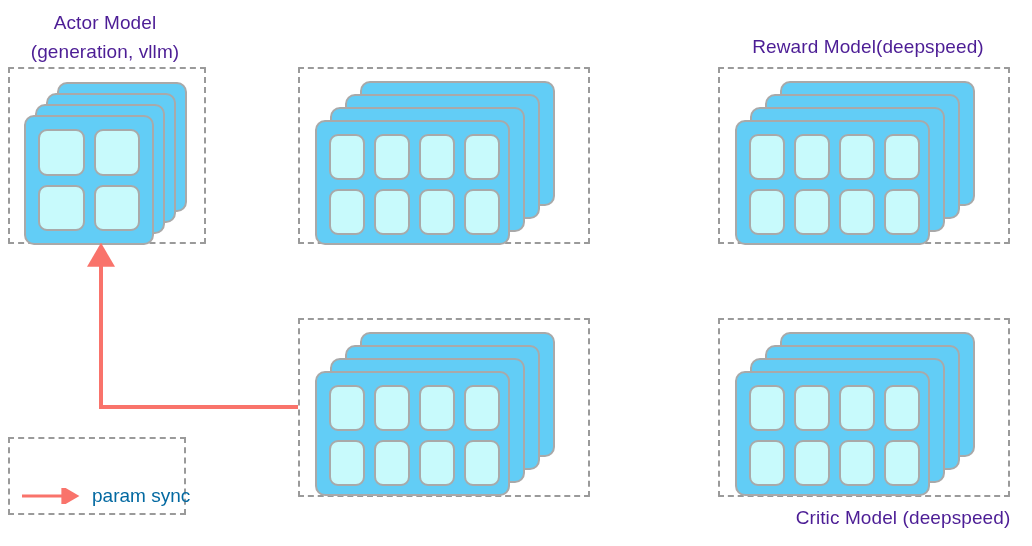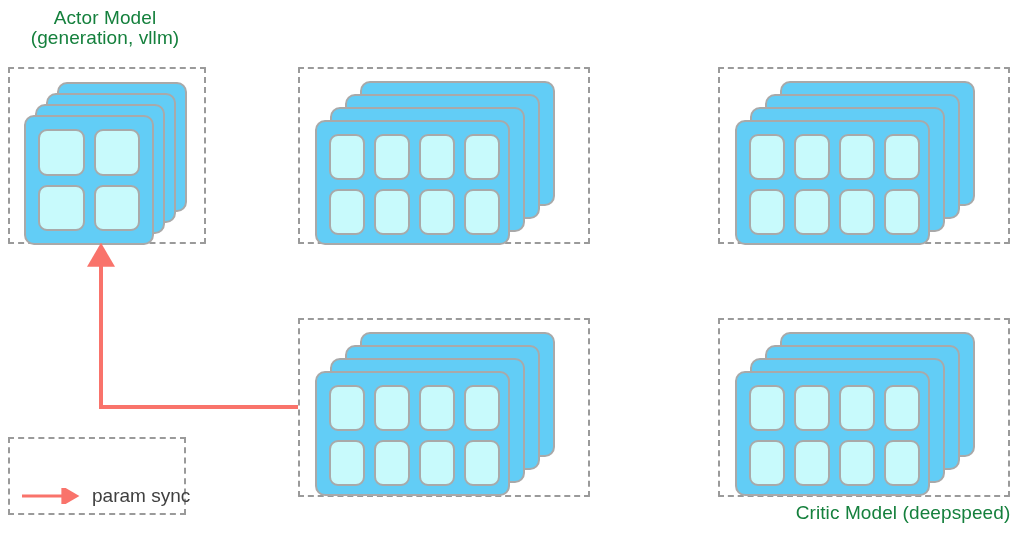--- a/index.html
+++ b/index.html
@@ -21,22 +21,22 @@
     left: 0; top: 0;
     width: 1032px;
     height: 546px;
   }
 
   
   .group-title {
     position: absolute;
     text-align: center;
     font-size: 19px;
-    line-height: 20px;
-    color: #15803d;
+    line-height: 29px;
+    color: #4c1d95;
     white-space: pre-line;
     letter-spacing: 0.1px;
   }
 
   
   .dashed-box {
     position: absolute;
     border: 2px dashed #9a9a9a;
     box-sizing: border-box;
     background: transparent;
@@ -90,21 +90,21 @@
   #legend-row {
     position: absolute;
     left: 10px;
     top: 46px;
     display: flex;
     align-items: center;
     gap: 10px;
   }
   #legend-label {
     font-size: 19px;
-    color: #404040;
+    color: #0369a1;
     white-space: nowrap;
   }
 </style>
 </head>
 <body>
 
 <div id="canvas">
 
   <div class="group-title" style="left:0px; top:8px; width:210px;">Actor Model
 (generation, vllm)</div>
@@ -141,20 +141,21 @@
           <div class="cell"></div>
           <div class="cell"></div>
           <div class="cell"></div>
           <div class="cell"></div>
           <div class="cell"></div>
         </div>
       </div>
     </div>
   </div>
 
+  <div class="group-title" style="left:718px; top:32px; width:300px;">Reward Model(deepspeed)</div>
 
   <div class="dashed-box" style="left:718px; top:67px; width:292px; height:177px;">
     <div class="stack" style="left:0px; top:0px; width:292px; height:177px;">
       <div class="card" style="left:60px; top:12px; width:195px; height:125px;"></div>
       <div class="card" style="left:45px; top:25px; width:195px; height:125px;"></div>
       <div class="card" style="left:30px; top:38px; width:195px; height:125px;"></div>
       <div class="card" style="left:15px; top:51px; width:195px; height:125px;">
         <div class="card-grid" style="left:12px; top:12px; width:171px; height:101px;
                     grid-template-columns:repeat(4,1fr); grid-template-rows:repeat(2,1fr);">
           <div class="cell"></div>

